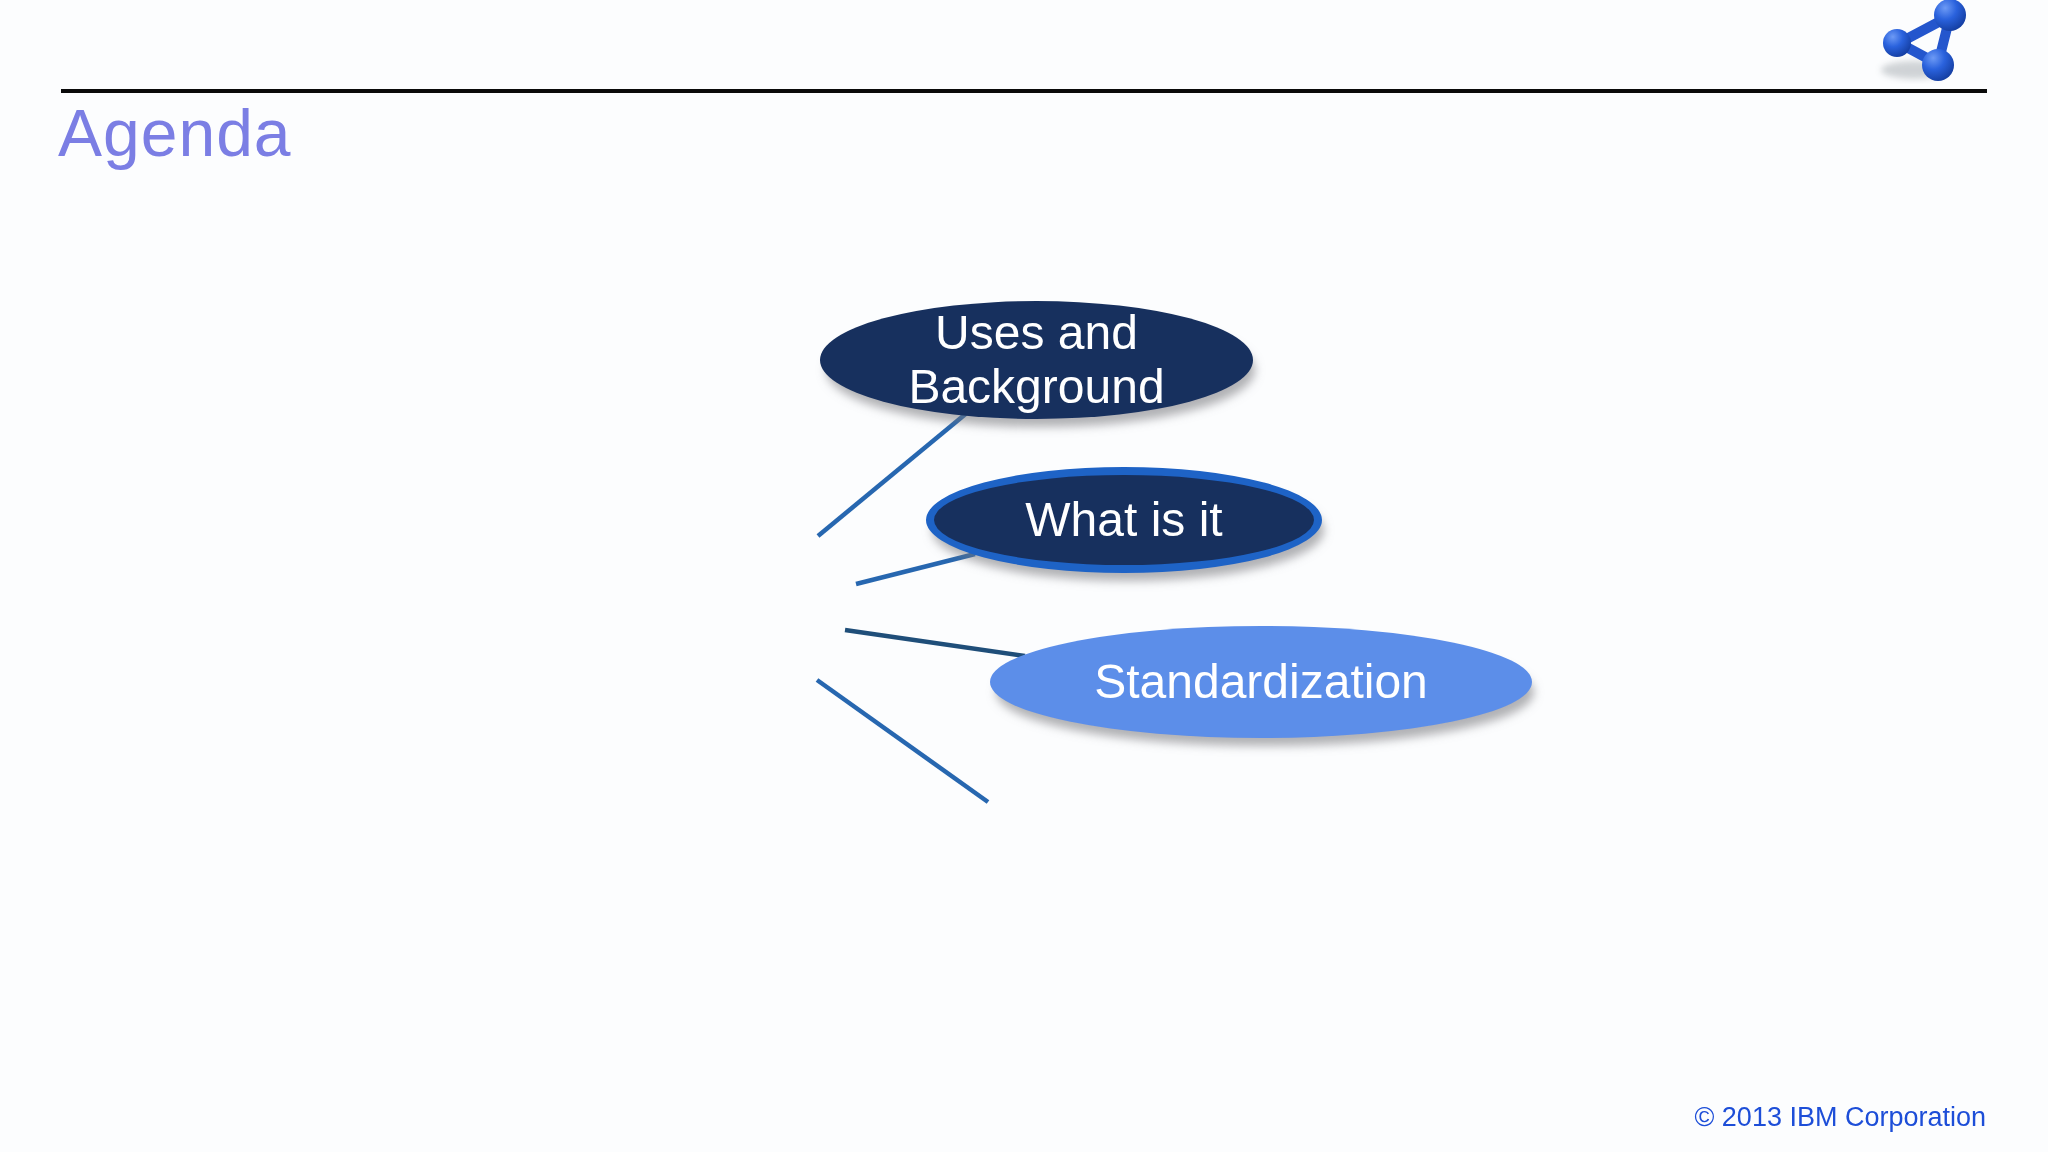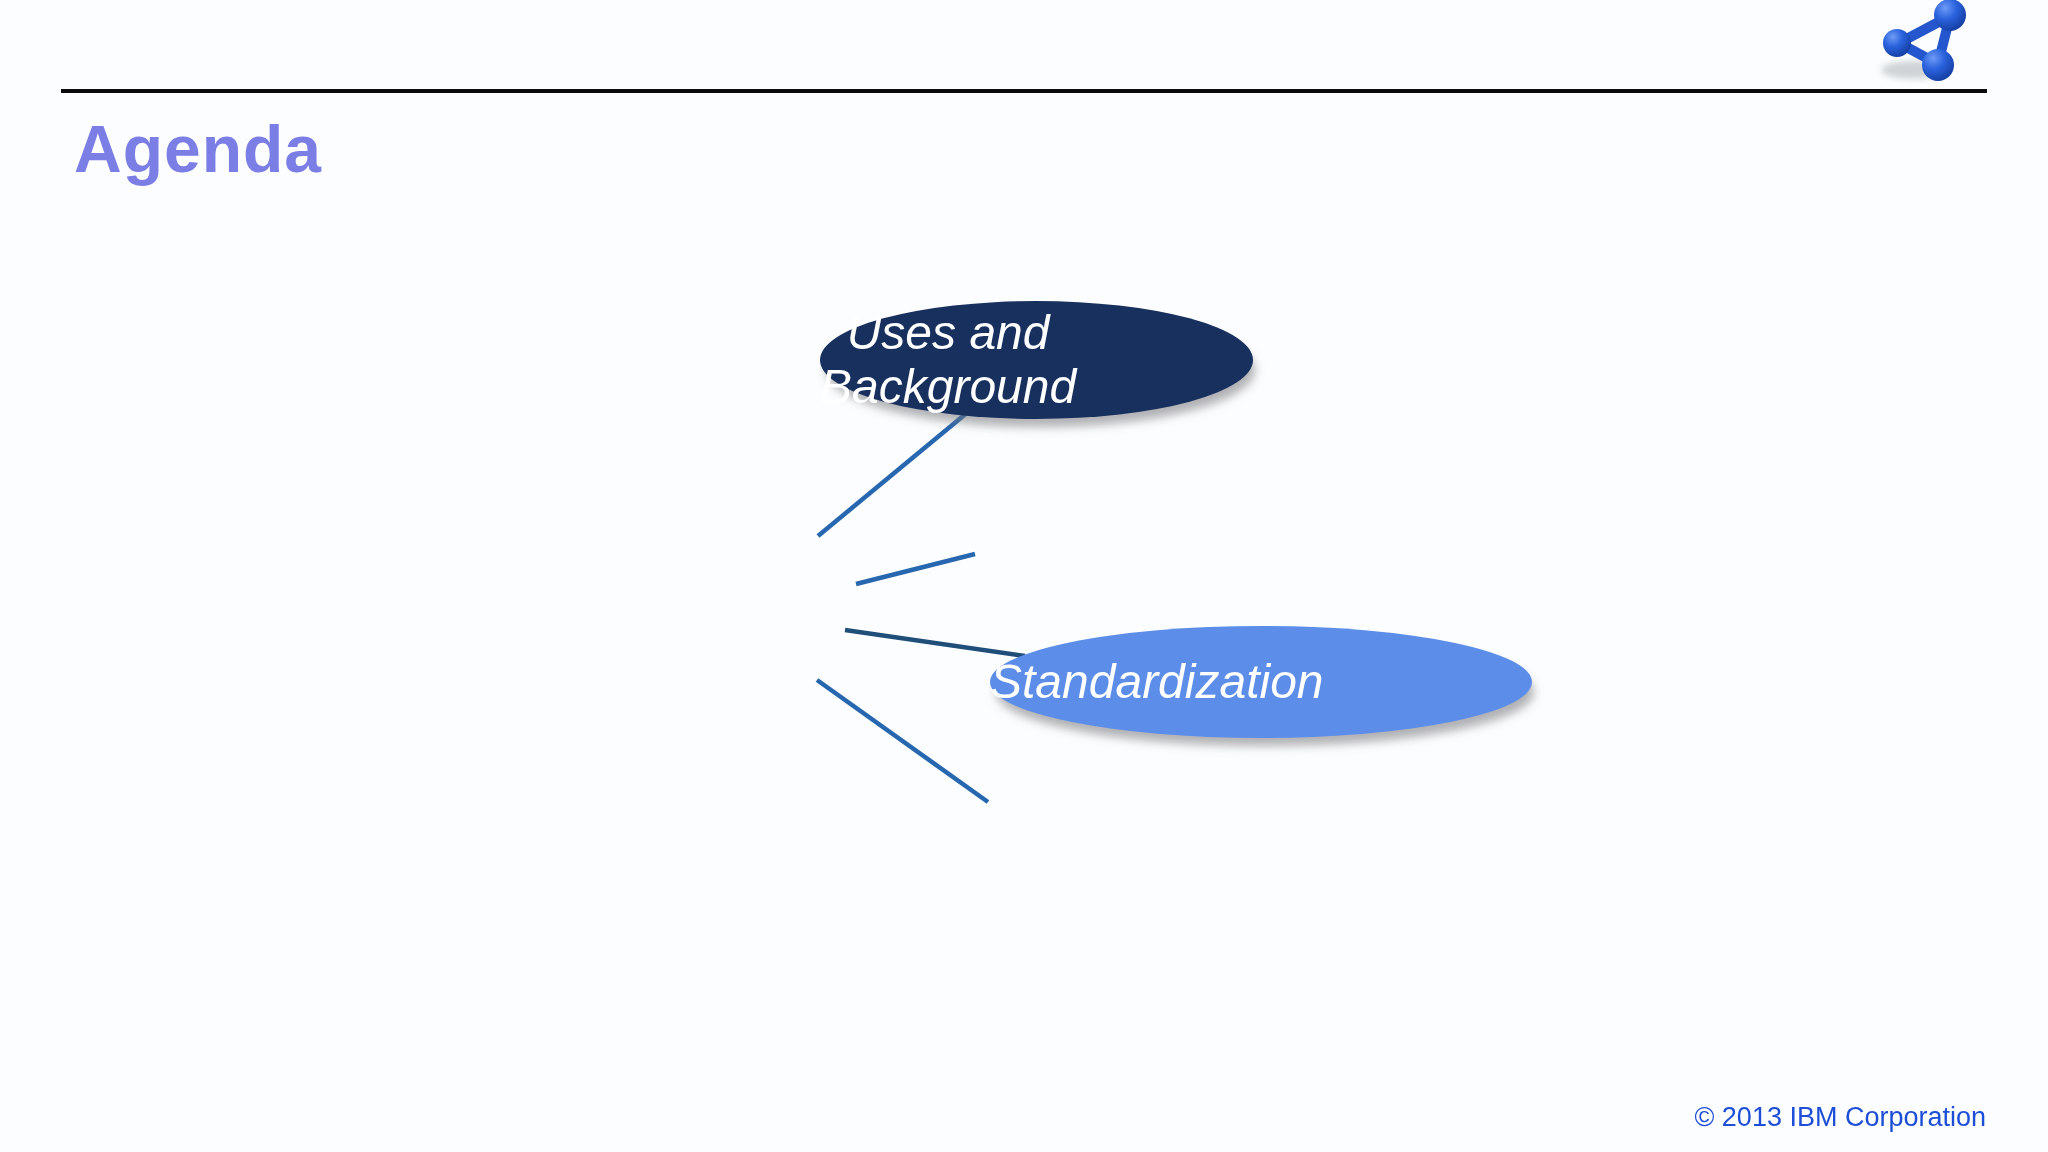--- a/index.html
+++ b/index.html
@@ -15,24 +15,24 @@
   
   .top-rule {
     position: absolute;
     left: 61px; top: 89px;
     width: 1926px; height: 4px;
     background: var(--rule, #0a0a0a);
   }
   .title {
     position: absolute;
     left: 58px; top: 96px;
-    margin: 16px;
+    margin: 0;
     font-size: 66px;
     line-height: 1.15;
-    font-weight: 700;
+    font-weight: 400;
     letter-spacing: 1px;
     color: var(--title_text, #7b7ee4);
   }
   .logo {
     position: absolute;
     left: 1872px; top: 0;
     width: 112px; height: 84px;
   }
 
   
@@ -43,26 +43,25 @@
   }
   .connector { stroke: var(--connector, #2767b0); stroke-width: 4.5; }
   .connector.dark { stroke: var(--connector_dark, #1f4e79); }
 
   
   .node {
     position: absolute;
     border-radius: 50%;
     display: flex;
     align-items: center;
-    justify-content: flex-start;
+    justify-content: center;
     text-align: center;
     color: var(--node_text, #ffffff);
     box-shadow: 4px 10px 10px -2px rgba(115, 115, 120, 0.55);
     box-sizing: border-box;
-    font-style: italic;
   }
   .node.dark  { background: var(--node_dark_fill, #17305e); }
   .node.light { background: var(--node_light_fill, #5c8ee9); }
   .node.highlighted { border: 8px solid var(--highlight_border, #1e63c6); }
   .node span { white-space: pre-line; line-height: 1.12; }
 
   #node-linked-data     { left: 359px; top: 541px; width: 506px; height: 130px; font-size: 54px; }
   #node-uses-background { left: 820px; top: 301px; width: 433px; height: 118px; font-size: 48px; }
   #node-what-is-it      { left: 926px; top: 467px; width: 396px; height: 106px; font-size: 48px; }
   #node-standardization { left: 990px; top: 626px; width: 542px; height: 112px; font-size: 48px; }
@@ -111,20 +110,23 @@
     <line class="connector" x1="856" y1="584" x2="975" y2="554"></line>
     <line class="connector dark" x1="845" y1="630" x2="1025" y2="656"></line>
     <line class="connector" x1="817" y1="680" x2="988" y2="802"></line>
   </svg>
 
   <div class="node dark" id="node-uses-background">
     <span>Uses and
 Background</span>
   </div>
 
+  <div class="node dark highlighted" id="node-what-is-it">
+    <span>What is it</span>
+  </div>
 
 
   <div class="node light" id="node-standardization">
     <span>Standardization</span>
   </div>
 
 
   <div class="copyright">© 2013 IBM Corporation</div>
 
 </div>

